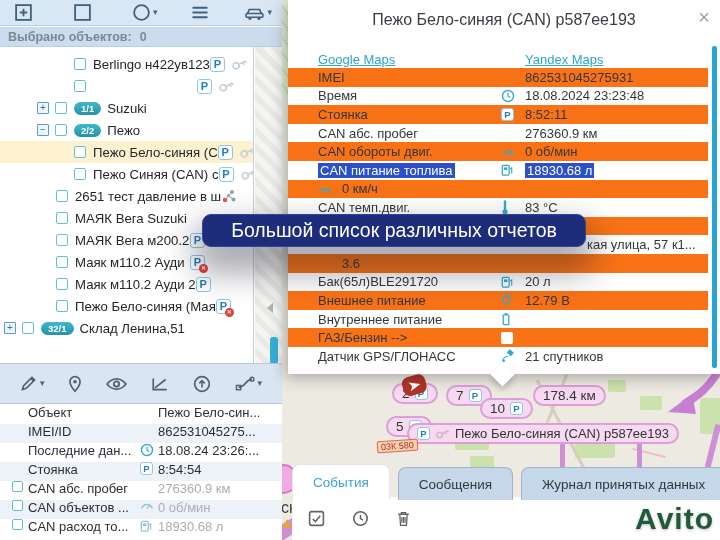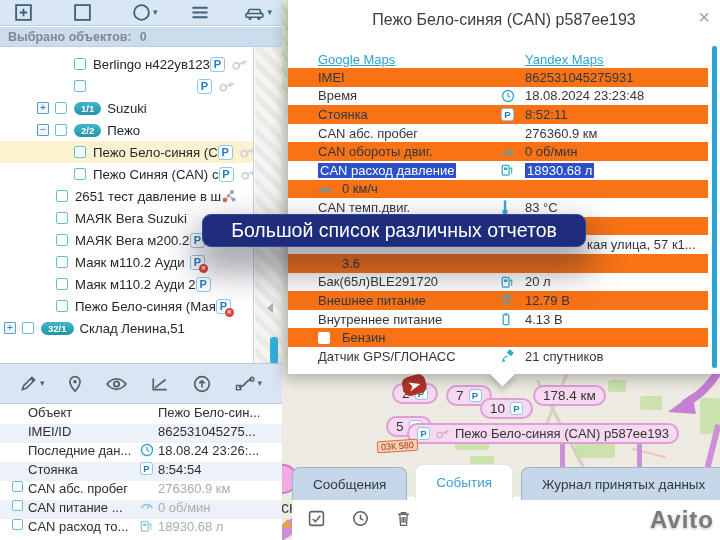--- a/index.html
+++ b/index.html
@@ -80,21 +80,21 @@
   #banner{position:absolute;left:202px;top:214px;width:384px;height:33px;background:#1d2d7c;border:1px solid #35459a;border-radius:9px;display:flex;align-items:center;justify-content:center;color:#fff;font-size:19.5px;z-index:60;box-shadow:0 18px 32px 8px rgba(25,25,45,.38);white-space:nowrap}
 
   
   #tabsbar{position:absolute;left:292px;top:464px;display:flex;align-items:flex-end;gap:8px;z-index:30}
   .tab{height:33px;padding:0 20px;background:#c6d7e9;border:1px solid #9fb4c9;border-bottom:none;border-radius:8px 8px 0 0;display:flex;align-items:center;font-size:13.5px;color:#34383d;white-space:nowrap}
   .tab.active{background:#fff;color:#3fa0d8;height:36px;border-color:#e2e6ea}
   #evpanel{position:absolute;left:292px;top:497px;right:0;bottom:0;background:#fff;border-radius:8px 0 0 0;z-index:29;display:flex;align-items:center;gap:27px;padding-left:16px}
 
   
   #wm{position:absolute;right:6px;bottom:4px;display:flex;align-items:center;gap:4px;z-index:40;opacity:.95}
-  #wm .wmtext{font-size:24px;font-weight:bold;color:#737373;text-shadow:0 1px 3px rgba(90,90,90,.45);letter-spacing:1px}
+  #wm .wmtext{font-size:30px;font-weight:bold;color:#14532d;text-shadow:0 1px 3px rgba(90,90,90,.45);letter-spacing:1px}
 </style>
 </head>
 <body>
 
 <div id="stage">
 
   <div id="map">
     <div class="greenGrid"></div>
     <div class="gpatch" style="left:175px;top:424px;width:34px;height:26px"></div>
     <div class="gpatch" style="left:295px;top:428px;width:40px;height:30px"></div>
@@ -392,21 +392,21 @@
             <span class="cb"></span>
           </span>
         <span class="ilabel">CAN абс. пробег</span>
           <span class="iicon"></span>
         <span class="ival gray">276360.9 км</span>
       </div>
       <div class="irow s">
         <span class="ichk">
             <span class="cb"></span>
           </span>
-        <span class="ilabel">CAN питание ...</span>
+        <span class="ilabel">CAN объектов ...</span>
         <span class="iicon">
             <svg width="14" height="10" viewBox="0 0 16 10">
               <path d="M2 9a6.2 6.2 0 0 1 12 0" fill="none" stroke="#8fc6d8" stroke-width="1.6"></path>
               <path d="M8 9l3.2-3.4" stroke="#8fc6d8" stroke-width="1.4"></path>
             </svg>
           </span>
         <span class="ival gray">0 об/мин</span>
       </div>
       <div class="irow">
         <span class="ichk">
@@ -466,21 +466,21 @@
         <span class="plabel">CAN обороты двиг.</span>
         <span class="picol">
             <svg width="14" height="10" viewBox="0 0 16 10">
               <path d="M2 9a6.2 6.2 0 0 1 12 0" fill="none" stroke="#35a9cc" stroke-width="1.6"></path>
               <path d="M8 9l3.2-3.4" stroke="#35a9cc" stroke-width="1.4"></path>
             </svg>
           </span>
         <span class="pval">0 об/мин</span>
       </div>
       <div class="prow">
-        <span class="plabel"><span class="sel">CAN расход давление</span></span>
+        <span class="plabel"><span class="sel">CAN питание топлива</span></span>
         <span class="picol">
             <svg width="12" height="14" viewBox="0 0 14 15">
               <rect x="1.5" y="2" width="8" height="11.5" rx="1.2" fill="none" stroke="#35a9cc" stroke-width="1.5"></rect>
               <path d="M3.5 4.5h4v3h-4z" fill="#35a9cc"></path>
               <path d="M10.5 6.5l2-1.5v7" fill="none" stroke="#35a9cc" stroke-width="1.3"></path>
             </svg>
           </span>
         <span class="pval"><span class="sel">18930.68 л</span></span>
       </div>
       <div class="prow s">
@@ -539,48 +539,47 @@
         <span class="pval">12.79 В</span>
       </div>
       <div class="prow">
         <span class="plabel">Внутреннее питание</span>
         <span class="picol">
             <svg width="10" height="14" viewBox="0 0 10 15">
               <rect x="2" y="3" width="6" height="10.5" rx="1" fill="none" stroke="#35a9cc" stroke-width="1.4"></rect>
               <rect x="3.5" y="1.2" width="3" height="1.8" fill="#35a9cc"></rect>
             </svg>
           </span>
-        <span class="pval">4.13 В</span>
-      </div>
-      <div class="prow s">
+      </div>
+      <div class="prow s">
+        <span class="plabel">ГАЗ/Бензин --&gt;</span>
         <span class="picol">
             <span class="blankicon"></span>
           </span>
-        <span class="pval">Бензин</span>
       </div>
       <div class="prow">
         <span class="plabel">Датчик GPS/ГЛОНАСС</span>
         <span class="picol">
             <svg width="14" height="14" viewBox="0 0 15 15">
               <path d="M2 13.5c0-3.2 2.2-5.5 5.3-5.5" fill="none" stroke="#35a9cc" stroke-width="1.3"></path>
               <circle cx="3" cy="12.5" r="1.3" fill="#35a9cc"></circle>
               <rect x="7" y="1.5" width="6" height="5" rx="1" transform="rotate(40 10 4)" fill="#35a9cc"></rect>
             </svg>
           </span>
         <span class="pval">21 спутников</span>
       </div>
     </div>
     <div class="pscroll"></div>
   </div>
 
   <div id="banner">Большой список различных отчетов</div>
 
   <div id="tabsbar">
+    <div class="tab active">События</div>
     <div class="tab">Сообщения</div>
-    <div class="tab active">События</div>
     <div class="tab">Журнал принятых данных</div>
 
   </div>
   <div id="evpanel">
     <svg width="17" height="17" viewBox="0 0 16 16">
         <rect x="1.5" y="1.5" width="13" height="13" rx="2" fill="none" stroke="#5f6368" stroke-width="1.5"></rect>
         <path d="M4.5 8.5l2.5 2.5 4.5-5.5" fill="none" stroke="#5f6368" stroke-width="1.5"></path>
       </svg>
     <svg width="17" height="17" viewBox="0 0 16 16">
         <circle cx="8" cy="8" r="6.3" fill="none" stroke="#5f6368" stroke-width="1.5"></circle>

